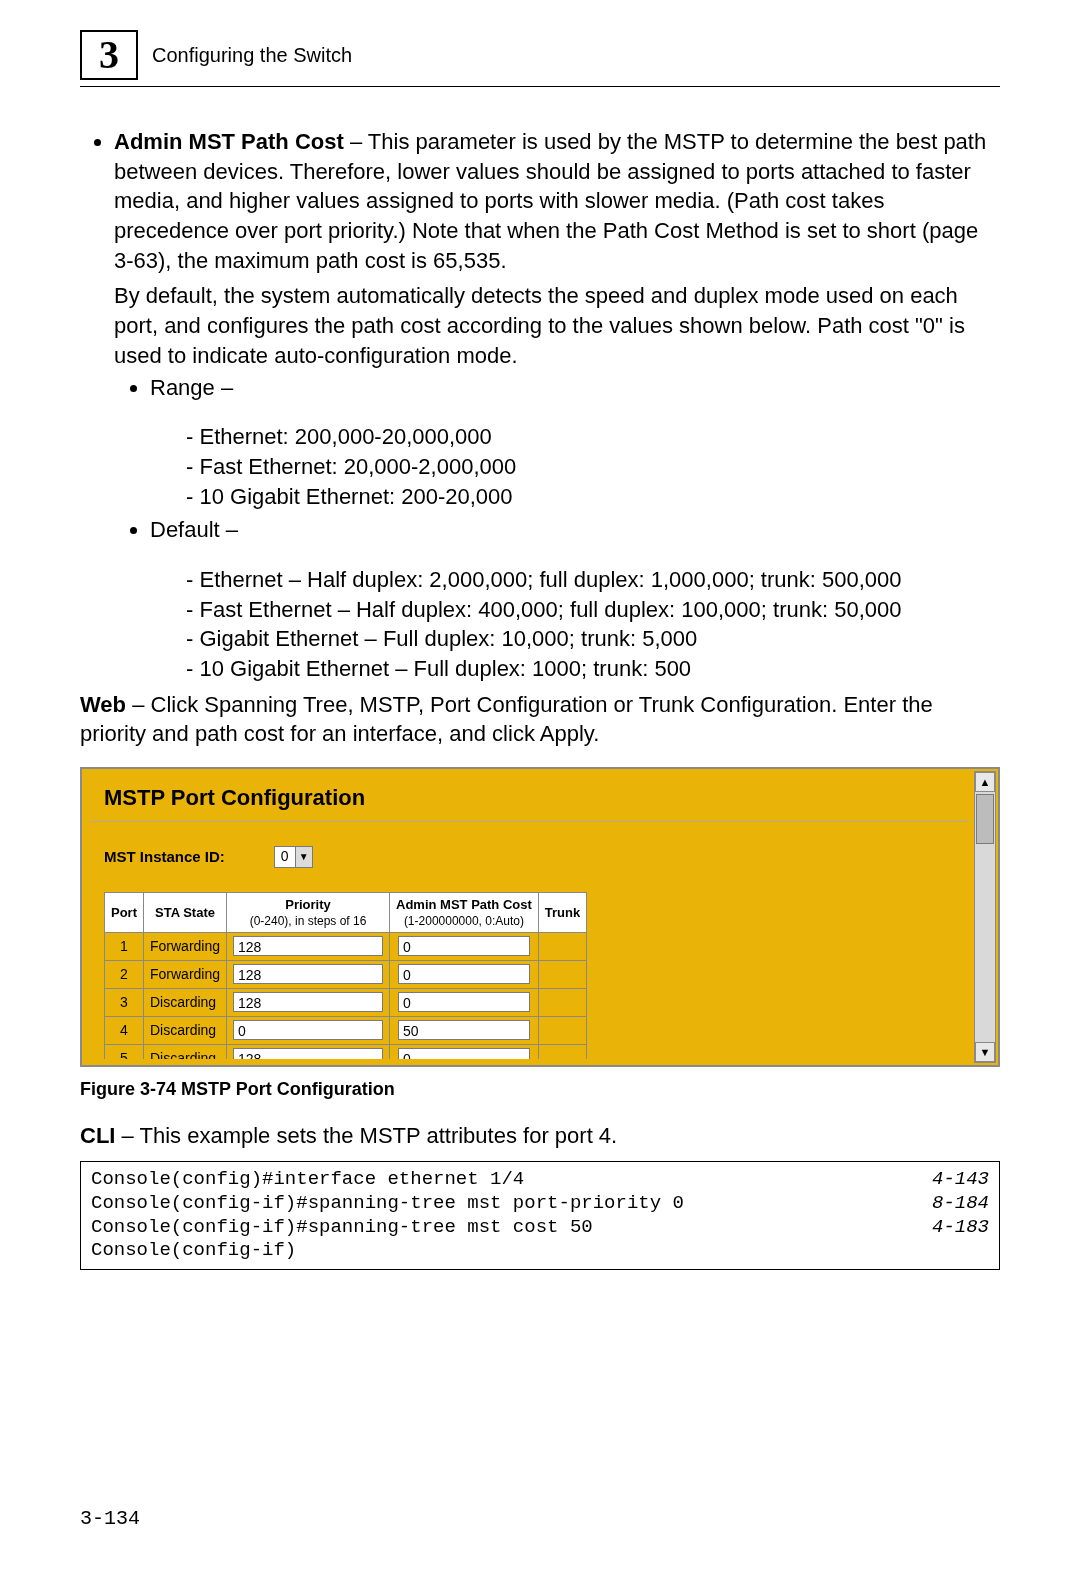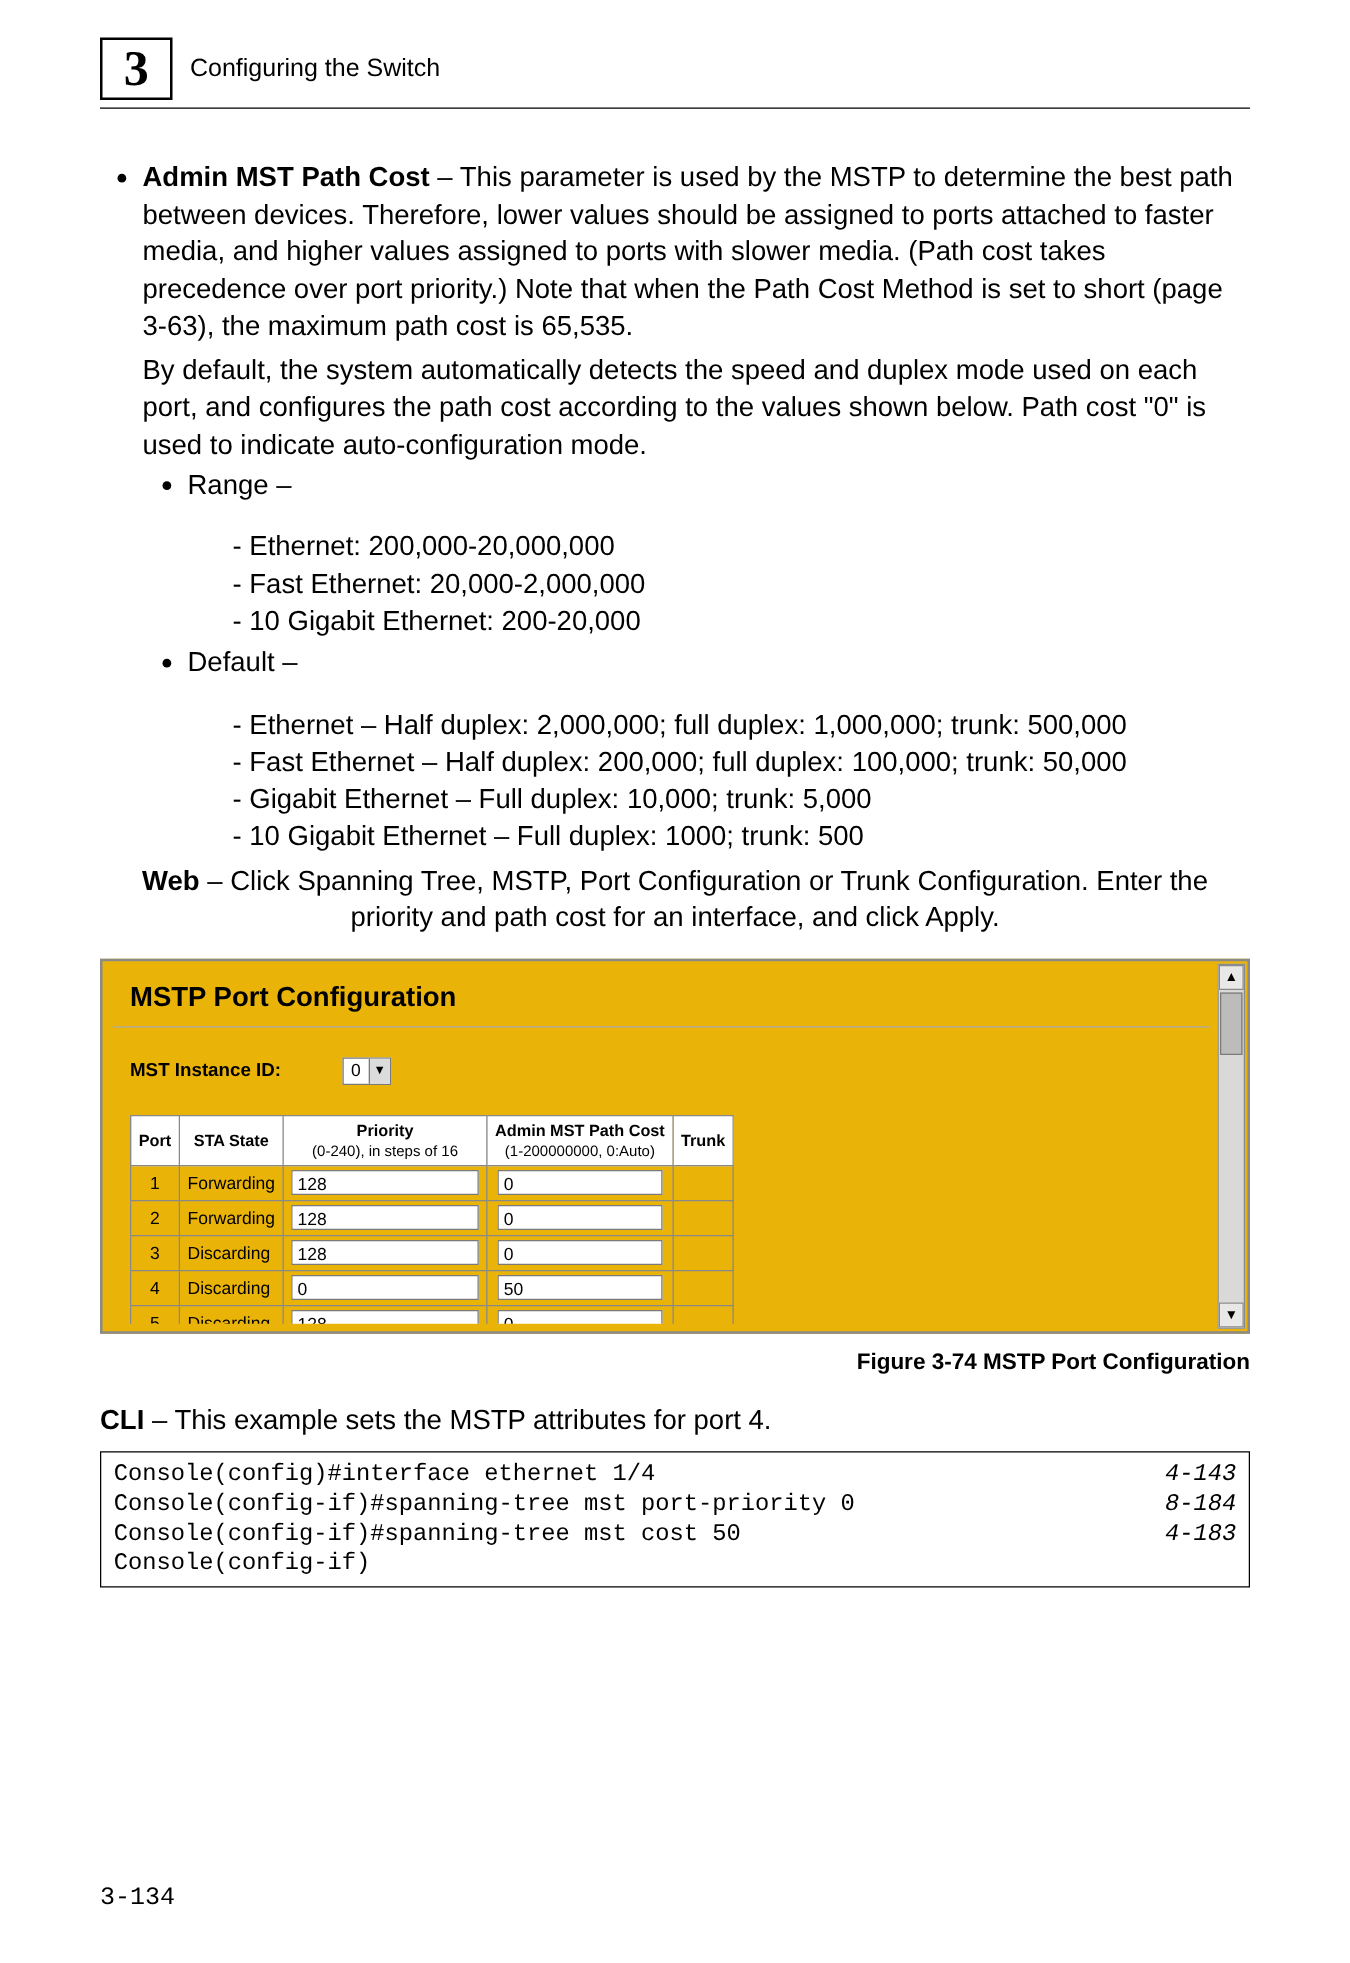--- a/index.html
+++ b/index.html
@@ -202,21 +202,21 @@
     line-height: 20px;
     text-align: left;
     padding: 0 4px;
     box-sizing: border-box;
     font-size: 14px;
   }
   .fake-input.prio { width: 150px; }
   .fake-input.cost { width: 132px; }
 
   .fig-caption {
-    text-align: right;
+    text-align: left;
     font-size: 18px;
     font-weight: bold;
     margin: 10px 0 20px 0;
   }
 
   .cli-box {
     border: 1px solid #000;
     padding: 6px 10px;
     font-family: "Courier New", monospace;
     font-size: 19px;
@@ -261,30 +261,30 @@
             <ul class="dash">
               <li>Ethernet: 200,000-20,000,000</li>
               <li>Fast Ethernet: 20,000-2,000,000</li>
               <li>10 Gigabit Ethernet: 200-20,000</li>
             </ul>
           </li>
           <li>
             <span>Default –</span>
             <ul class="dash">
               <li>Ethernet – Half duplex: 2,000,000; full duplex: 1,000,000; trunk: 500,000</li>
-              <li>Fast Ethernet – Half duplex: 200,000; full duplex: 100,000; trunk: 50,000</li>
+              <li>Fast Ethernet – Half duplex: 400,000; full duplex: 100,000; trunk: 50,000</li>
               <li>Gigabit Ethernet – Full duplex: 10,000; trunk: 5,000</li>
               <li>10 Gigabit Ethernet – Full duplex: 1000; trunk: 500</li>
             </ul>
           </li>
         </ul>
       </li>
     </ul>
 
-    <div class="section" style="text-align:center;">
+    <div class="section" style="">
       <b>Web</b><span> – Click Spanning Tree, MSTP, Port Configuration or Trunk Configuration. Enter the priority and path cost for an interface, and click Apply.</span>
     </div>
 
     <div class="ui-frame">
       <div class="ui-content">
         <div class="ui-title">MSTP Port Configuration</div>
         <hr class="ui-hr">
         <div class="instance-row">
           <span>MST Instance ID:</span>
           <span class="fake-select">

